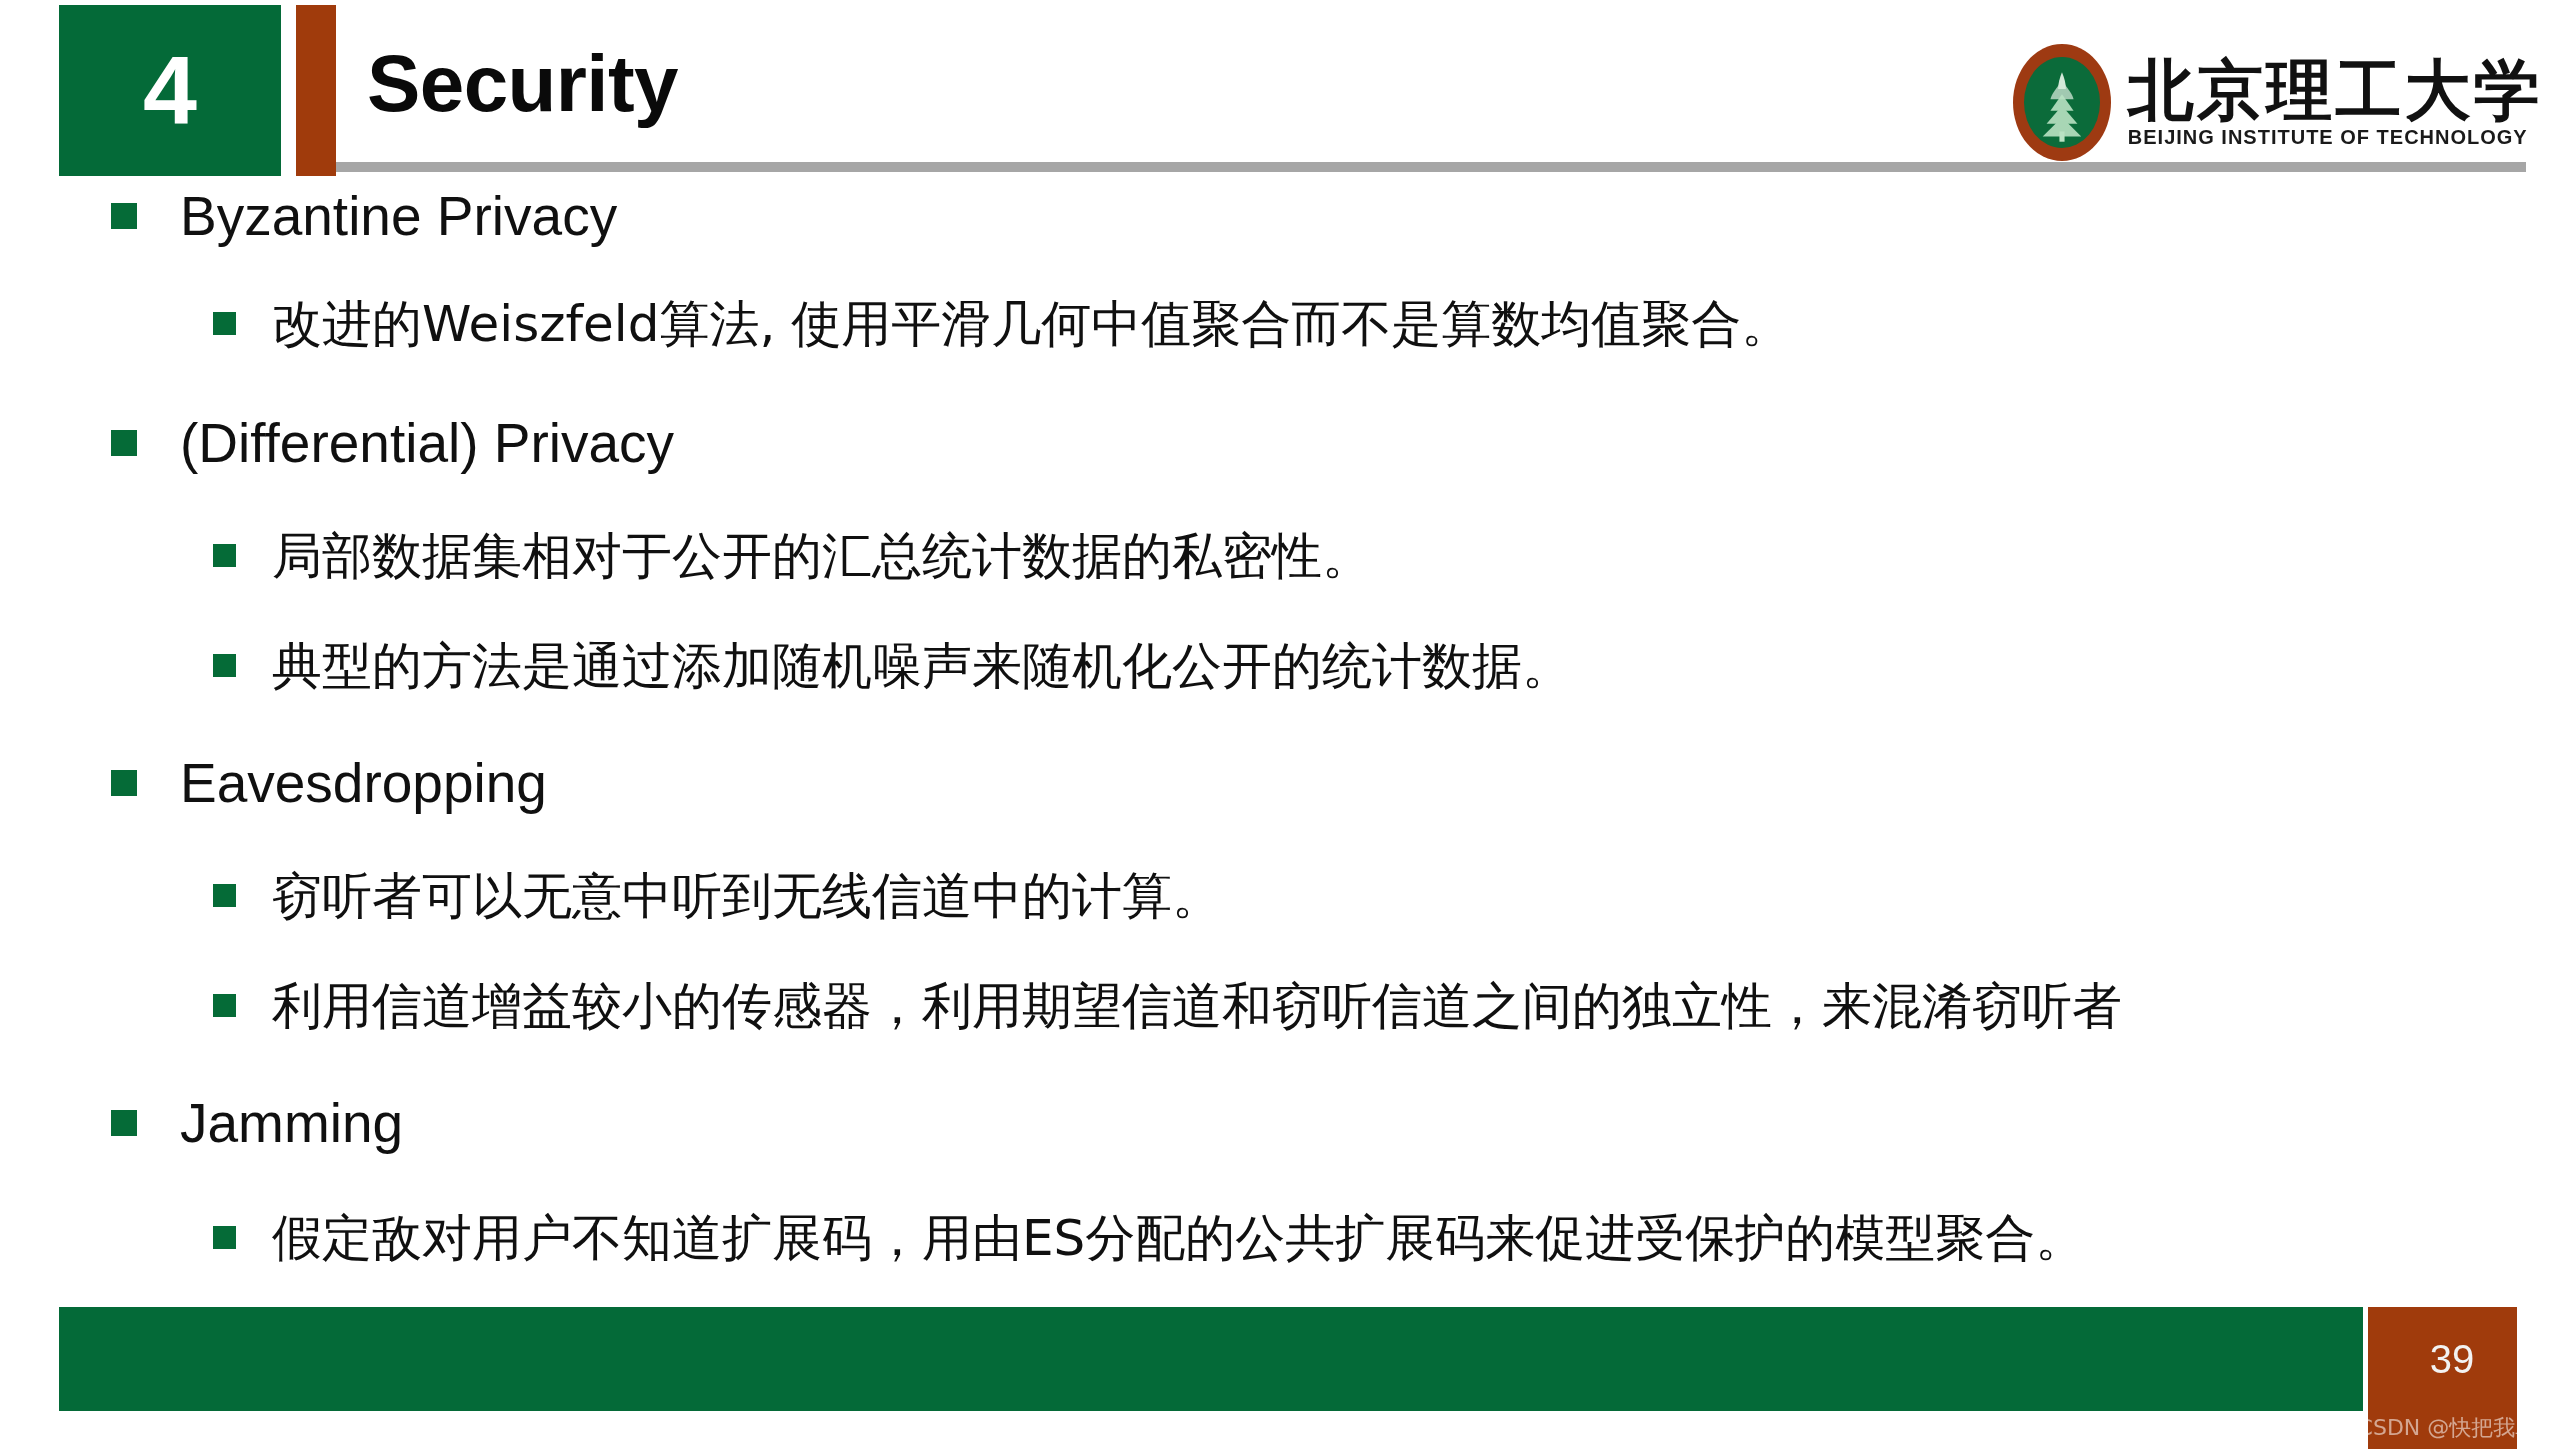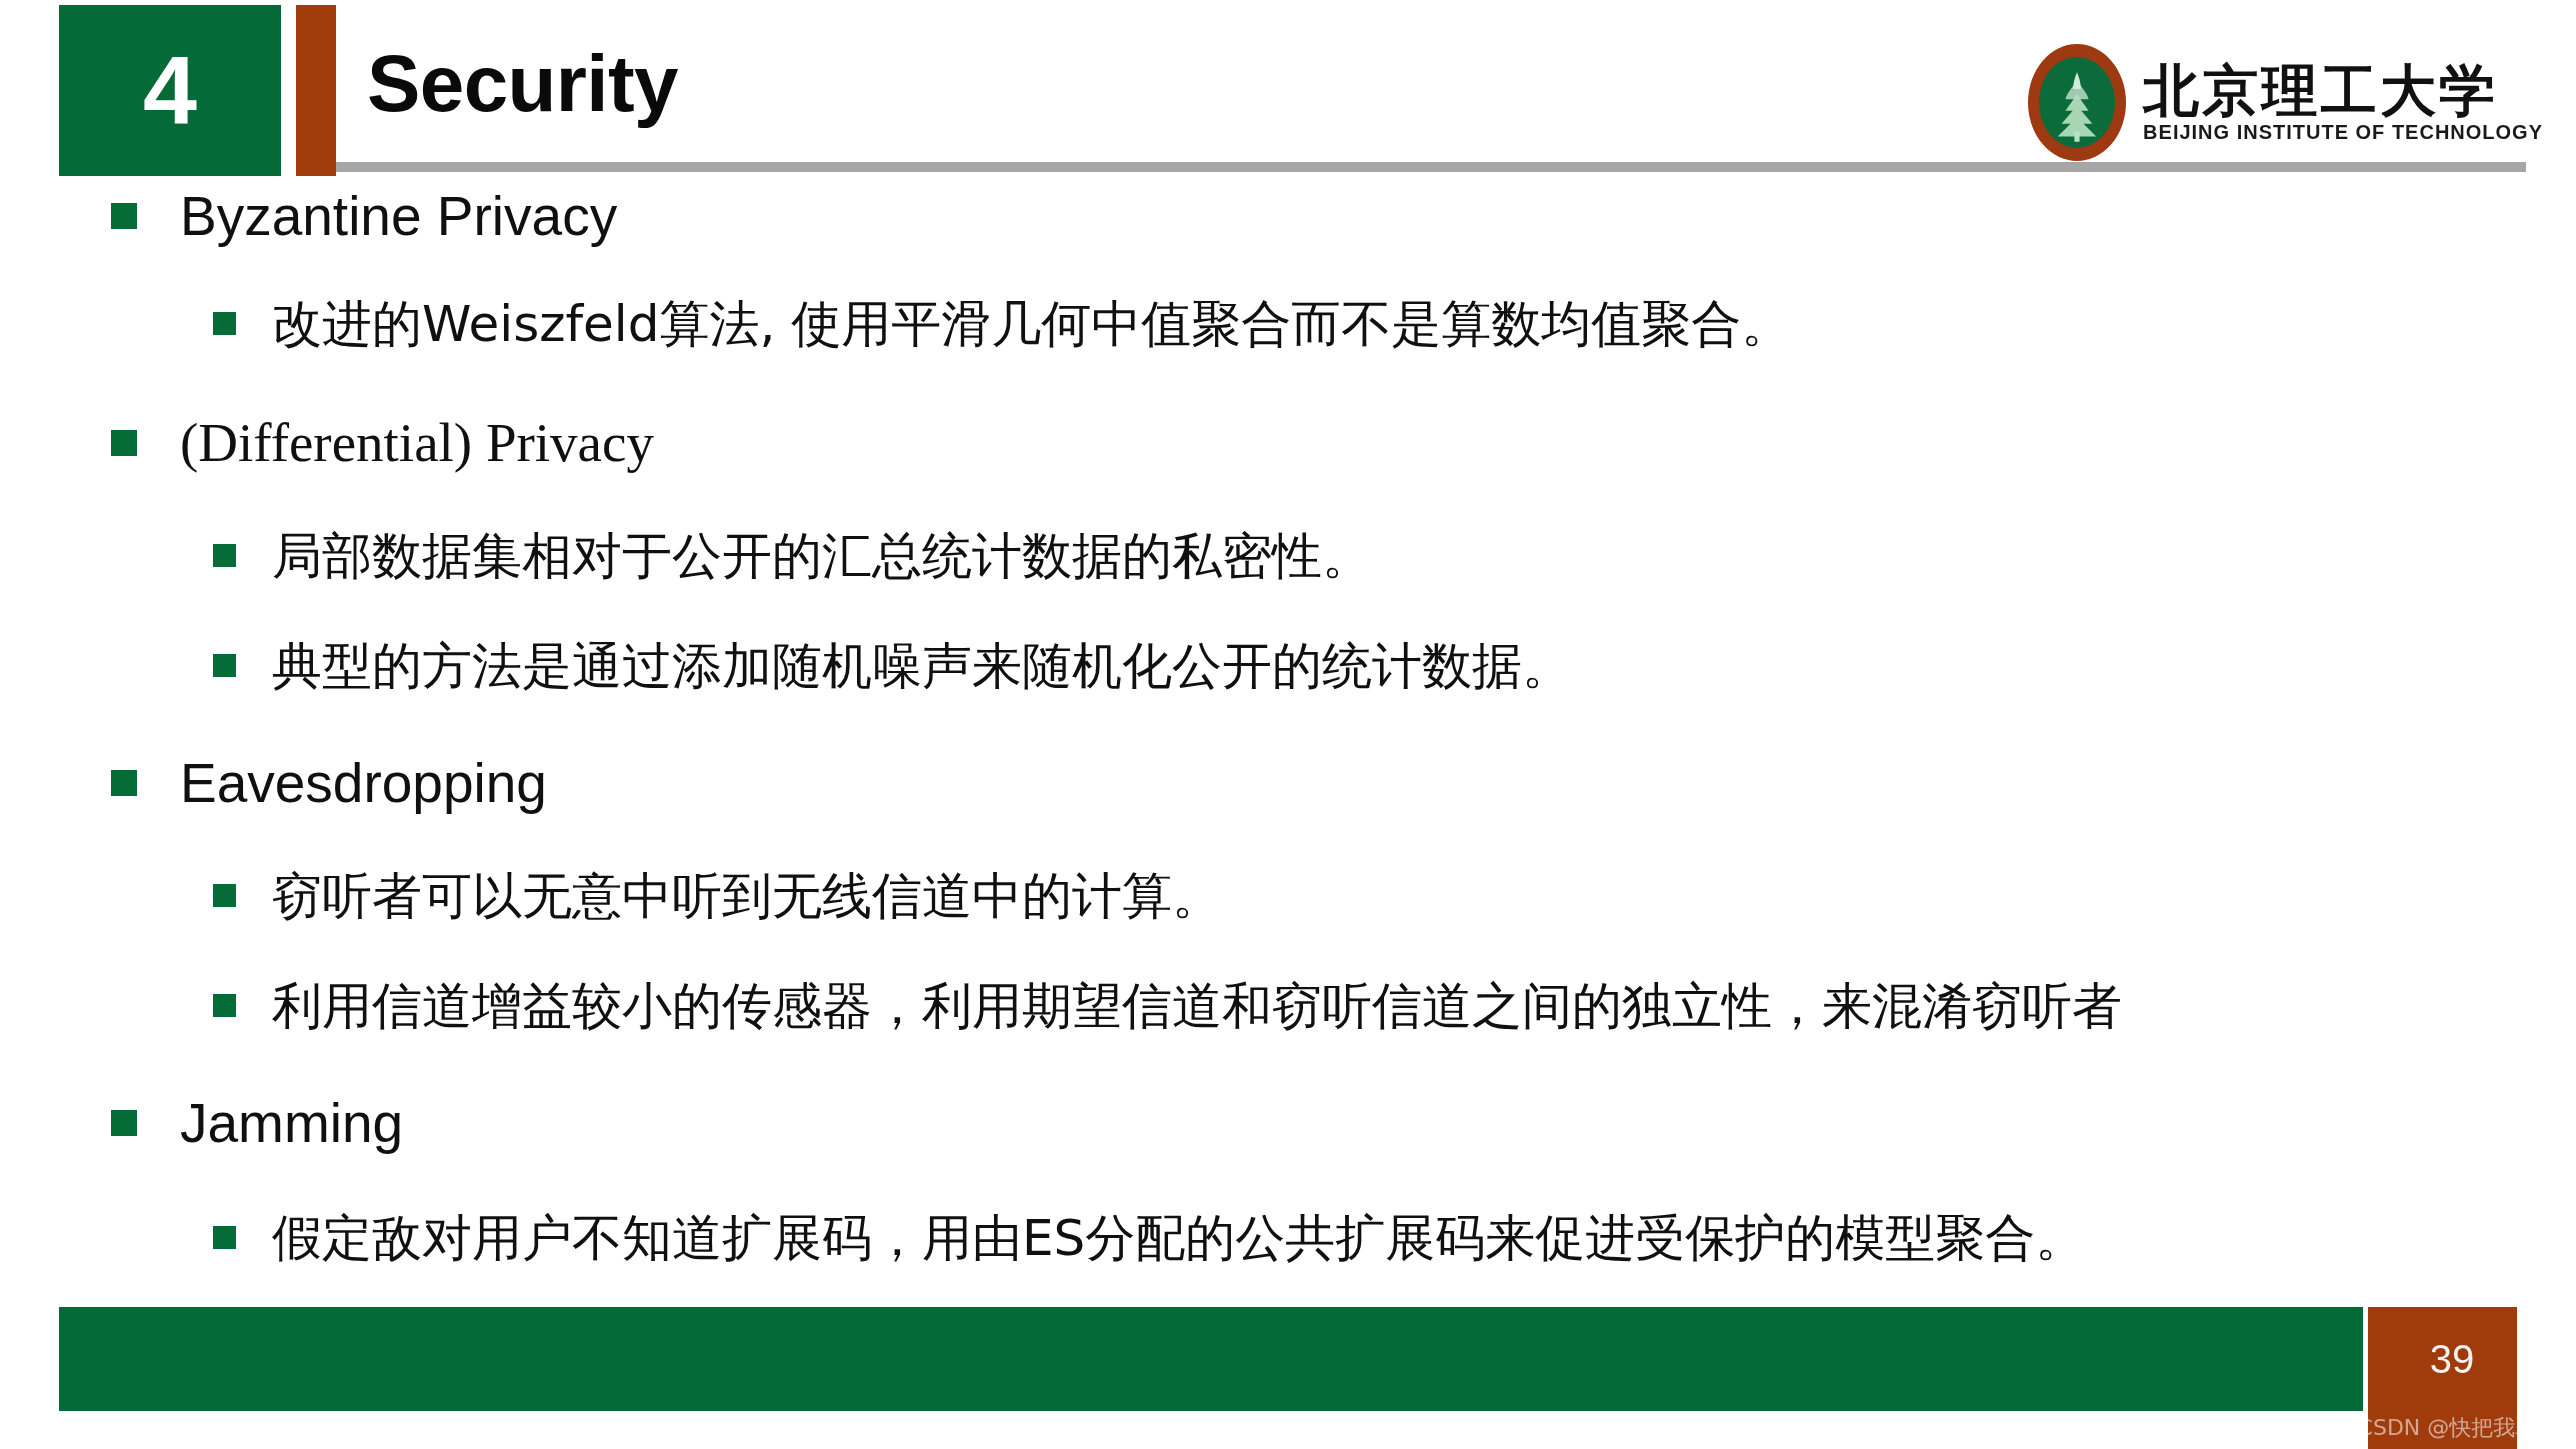--- a/index.html
+++ b/index.html
@@ -124,21 +124,21 @@
   }
 
   .logo-text {
     display: flex;
     flex-direction: column;
     justify-content: center;
     gap: 3.9px;
   }
 
   .logo-cn {
-    font-size: 56px;
+    font-size: 66px;
     font-weight: 700;
     color: #111111;
     line-height: 1;
     letter-spacing: 3.2px;
     white-space: nowrap;
     font-family: "DejaVu Sans", "Liberation Sans", sans-serif;
   }
 
   .logo-en {
     font-size: 20px;
@@ -294,21 +294,21 @@
     <div class="bullet-row lvl1" style="top:0px;">
       <span class="marker"></span>
       <span class="txt">Byzantine Privacy</span>
     </div>
 
     <div class="bullet-row lvl2" style="top:109px;">
       <span class="marker"></span>
       <span class="txt">改进的Weiszfeld算法, 使用平滑几何中值聚合而不是算数均值聚合。</span>
     </div>
 
-    <div class="bullet-row lvl1" style="top:227px;font-family:Liberation Serif, serif;">
+    <div class="bullet-row lvl1" style="top:227px;">
       <span class="marker"></span>
       <span class="txt">(Differential) Privacy</span>
     </div>
 
     <div class="bullet-row lvl2" style="top:341px;">
       <span class="marker"></span>
       <span class="txt">局部数据集相对于公开的汇总统计数据的私密性。</span>
     </div>
 
     <div class="bullet-row lvl2" style="top:451px;">

